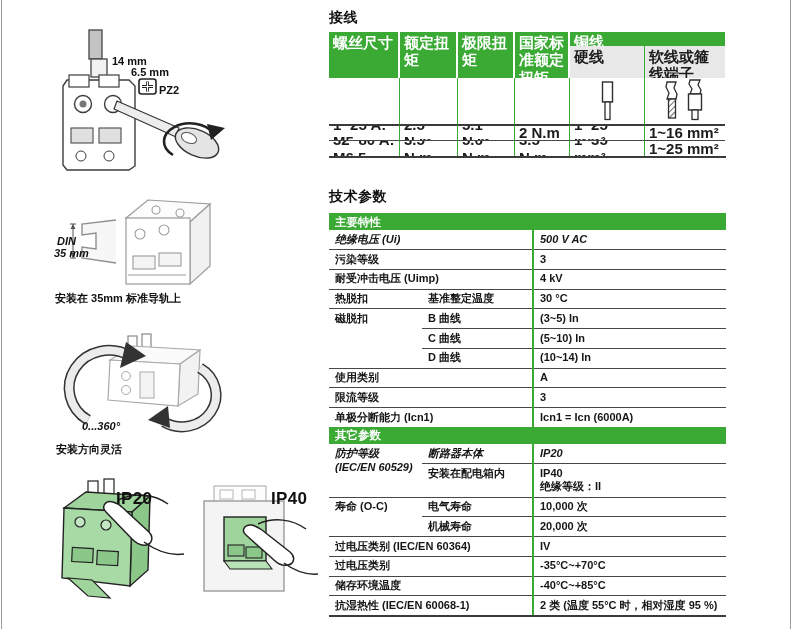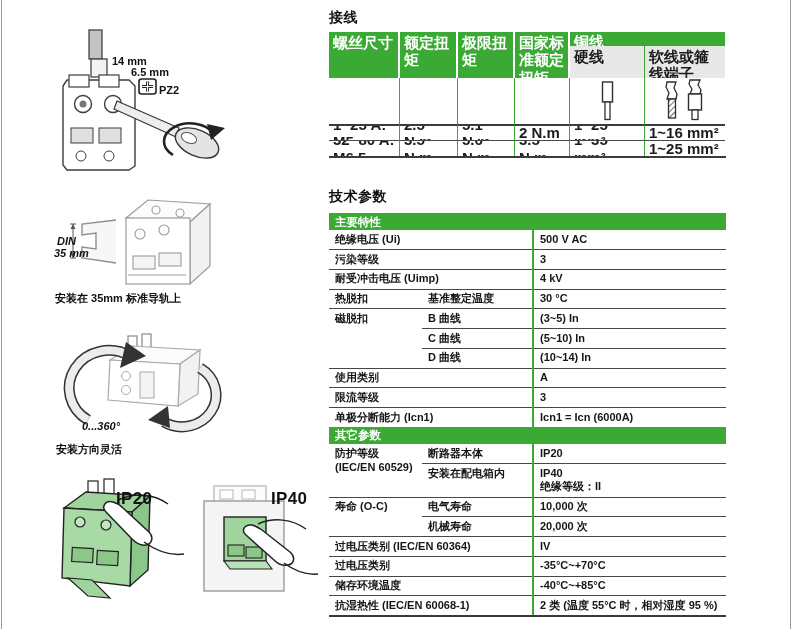--- a/index.html
+++ b/index.html
@@ -51,21 +51,21 @@
     position:absolute;left:329px;top:213px;width:397px;
     border-collapse:collapse;table-layout:fixed;
     font-size:11px;font-weight:700;color:#161616;
   }
   #tech-table td{padding:2.5px 6px;vertical-align:top;line-height:1.25;}
   #tech-table tr.sec td{
     background:var(--green);color:#fff;font-size:11.5px;
     padding:1.5px 6px;border:none;
   }
   #tech-table td{border-top:1px solid var(--line-dark);}
-  #tech-table tr.after-sec td{border-top:none;}
+  #tech-table tr.after-sec td{border-top:none;font-style:italic;}
   #tech-table td.val{border-left:2px solid var(--green);}
   #tech-table tr.last td{border-bottom:2px solid var(--line-heavy);}
 
   
   .illu{position:absolute;}
   .lab{position:absolute;font-weight:700;font-size:11px;color:#111;white-space:nowrap;}
   .lab.it{font-style:italic;}
   .lab.big{font-size:17px;letter-spacing:.3px;}
   svg{display:block;}
 </style>

